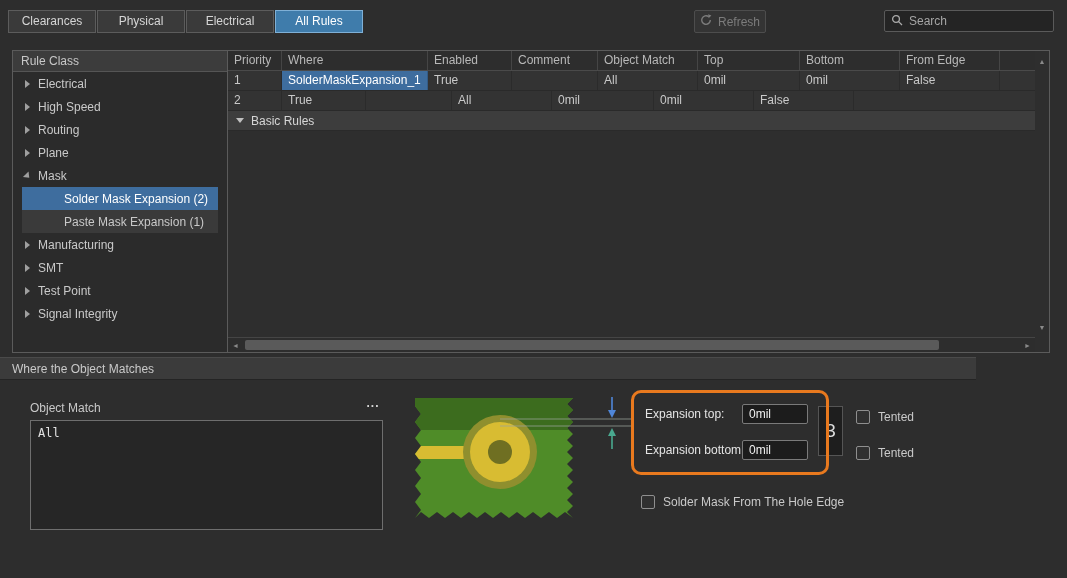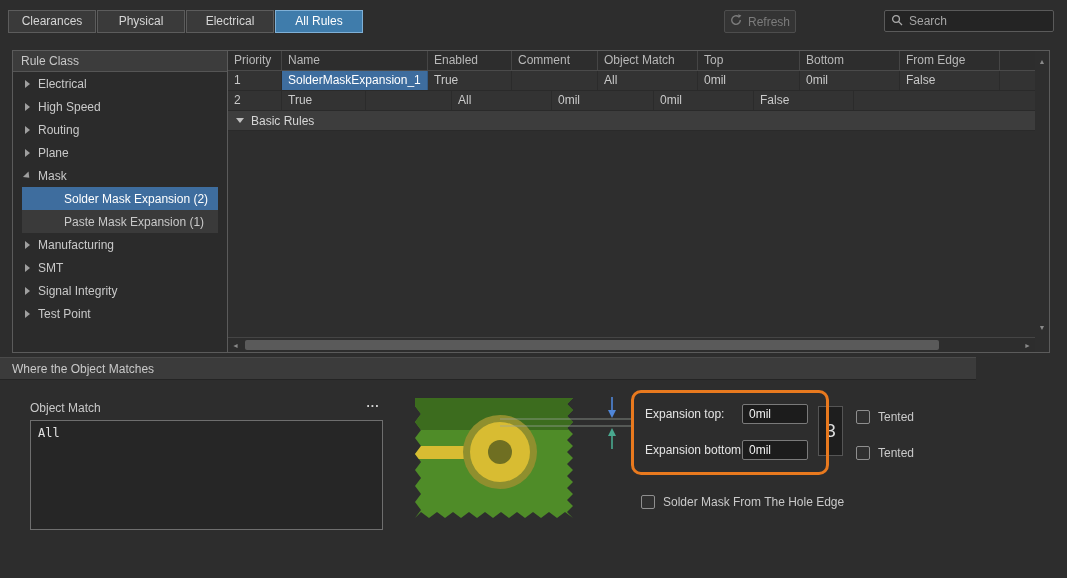--- a/index.html
+++ b/index.html
@@ -14,21 +14,21 @@
   .tabs { position:absolute; left:8px; top:10px; display:flex; gap:1px; }
   .tab {
     min-width:88px; height:23px; line-height:21px; padding:0 2px; text-align:center;
     background:#3a3a3a; border:1px solid #5c5c5c; color:#d6d6d6; cursor:pointer;
   }
   .tab.active { background:var(--accent-blue,#3f7cab); border-color:#7fb0d6; color:#ffffff; }
 
   .refresh-btn {
     position:absolute; left:694px; top:10px; width:72px; height:23px;
     background:#343434; border:1px solid #4d4d4d; border-radius:2px;
-    display:flex; align-items:center; justify-content:center; gap:6px; color:#7c7c7c;margin-left:30px;
+    display:flex; align-items:center; justify-content:center; gap:6px; color:#7c7c7c;
   }
   .searchbox {
     position:absolute; left:884px; top:10px; width:170px; height:22px;
     background:#242424; border:1px solid #5a5a5a; border-radius:2px;
     display:flex; align-items:center; padding:0 6px; gap:6px;
   }
   .searchbox input {
     flex:1; background:transparent; border:none; outline:none;
     color:#cfcfcf; font-family:"Liberation Sans",sans-serif; font-size:12px;
   }
@@ -216,35 +216,35 @@
       <div class="tree-item">
           <span class="tri-box">
             <span class="tri"></span>
           </span>
           <span>SMT</span>
         </div>
       <div class="tree-item">
           <span class="tri-box">
             <span class="tri"></span>
           </span>
+          <span>Test Point</span>
+        </div>
+      <div class="tree-item">
+          <span class="tri-box">
+            <span class="tri"></span>
+          </span>
           <span>Signal Integrity</span>
-        </div>
-      <div class="tree-item">
-          <span class="tri-box">
-            <span class="tri"></span>
-          </span>
-          <span>Test Point</span>
         </div>
     </div>
   </div>
 
   <div class="table-panel">
     <div class="thead">
       <div class="th c0">Priority</div>
-      <div class="th c1">Name</div>
+      <div class="th c1">Where</div>
       <div class="th c2">Enabled</div>
       <div class="th c3">Comment</div>
       <div class="th c4">Object Match</div>
       <div class="th c5">Top</div>
       <div class="th c6">Bottom</div>
       <div class="th c7">From Edge</div>
       <div class="th cf"></div>
     </div>
 
 

